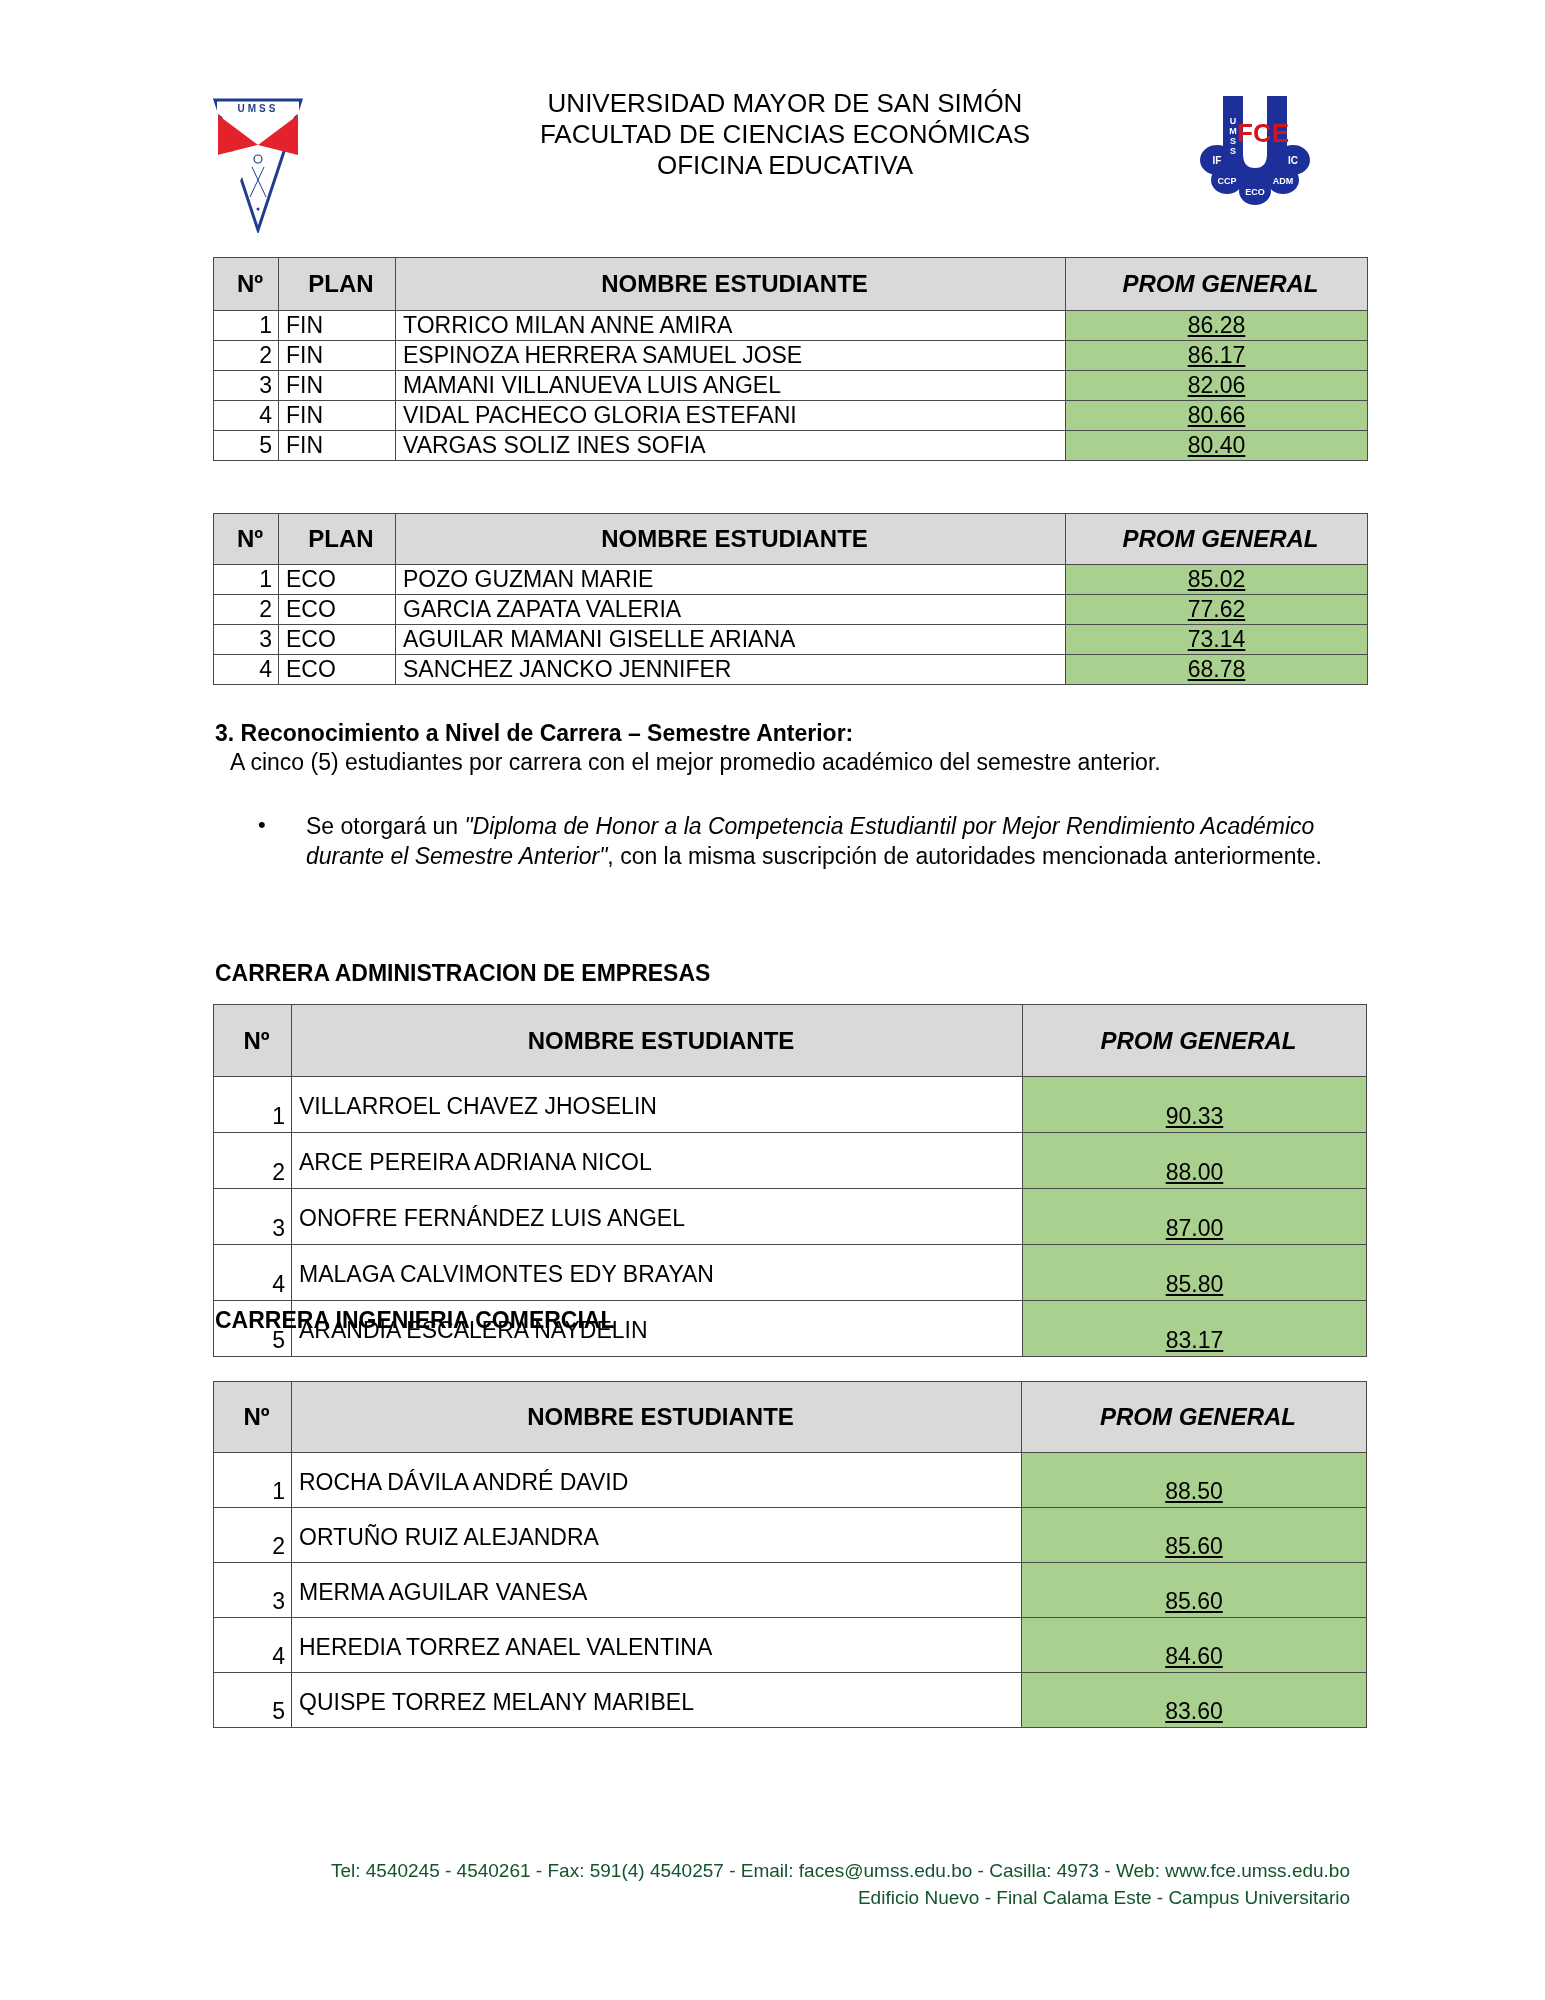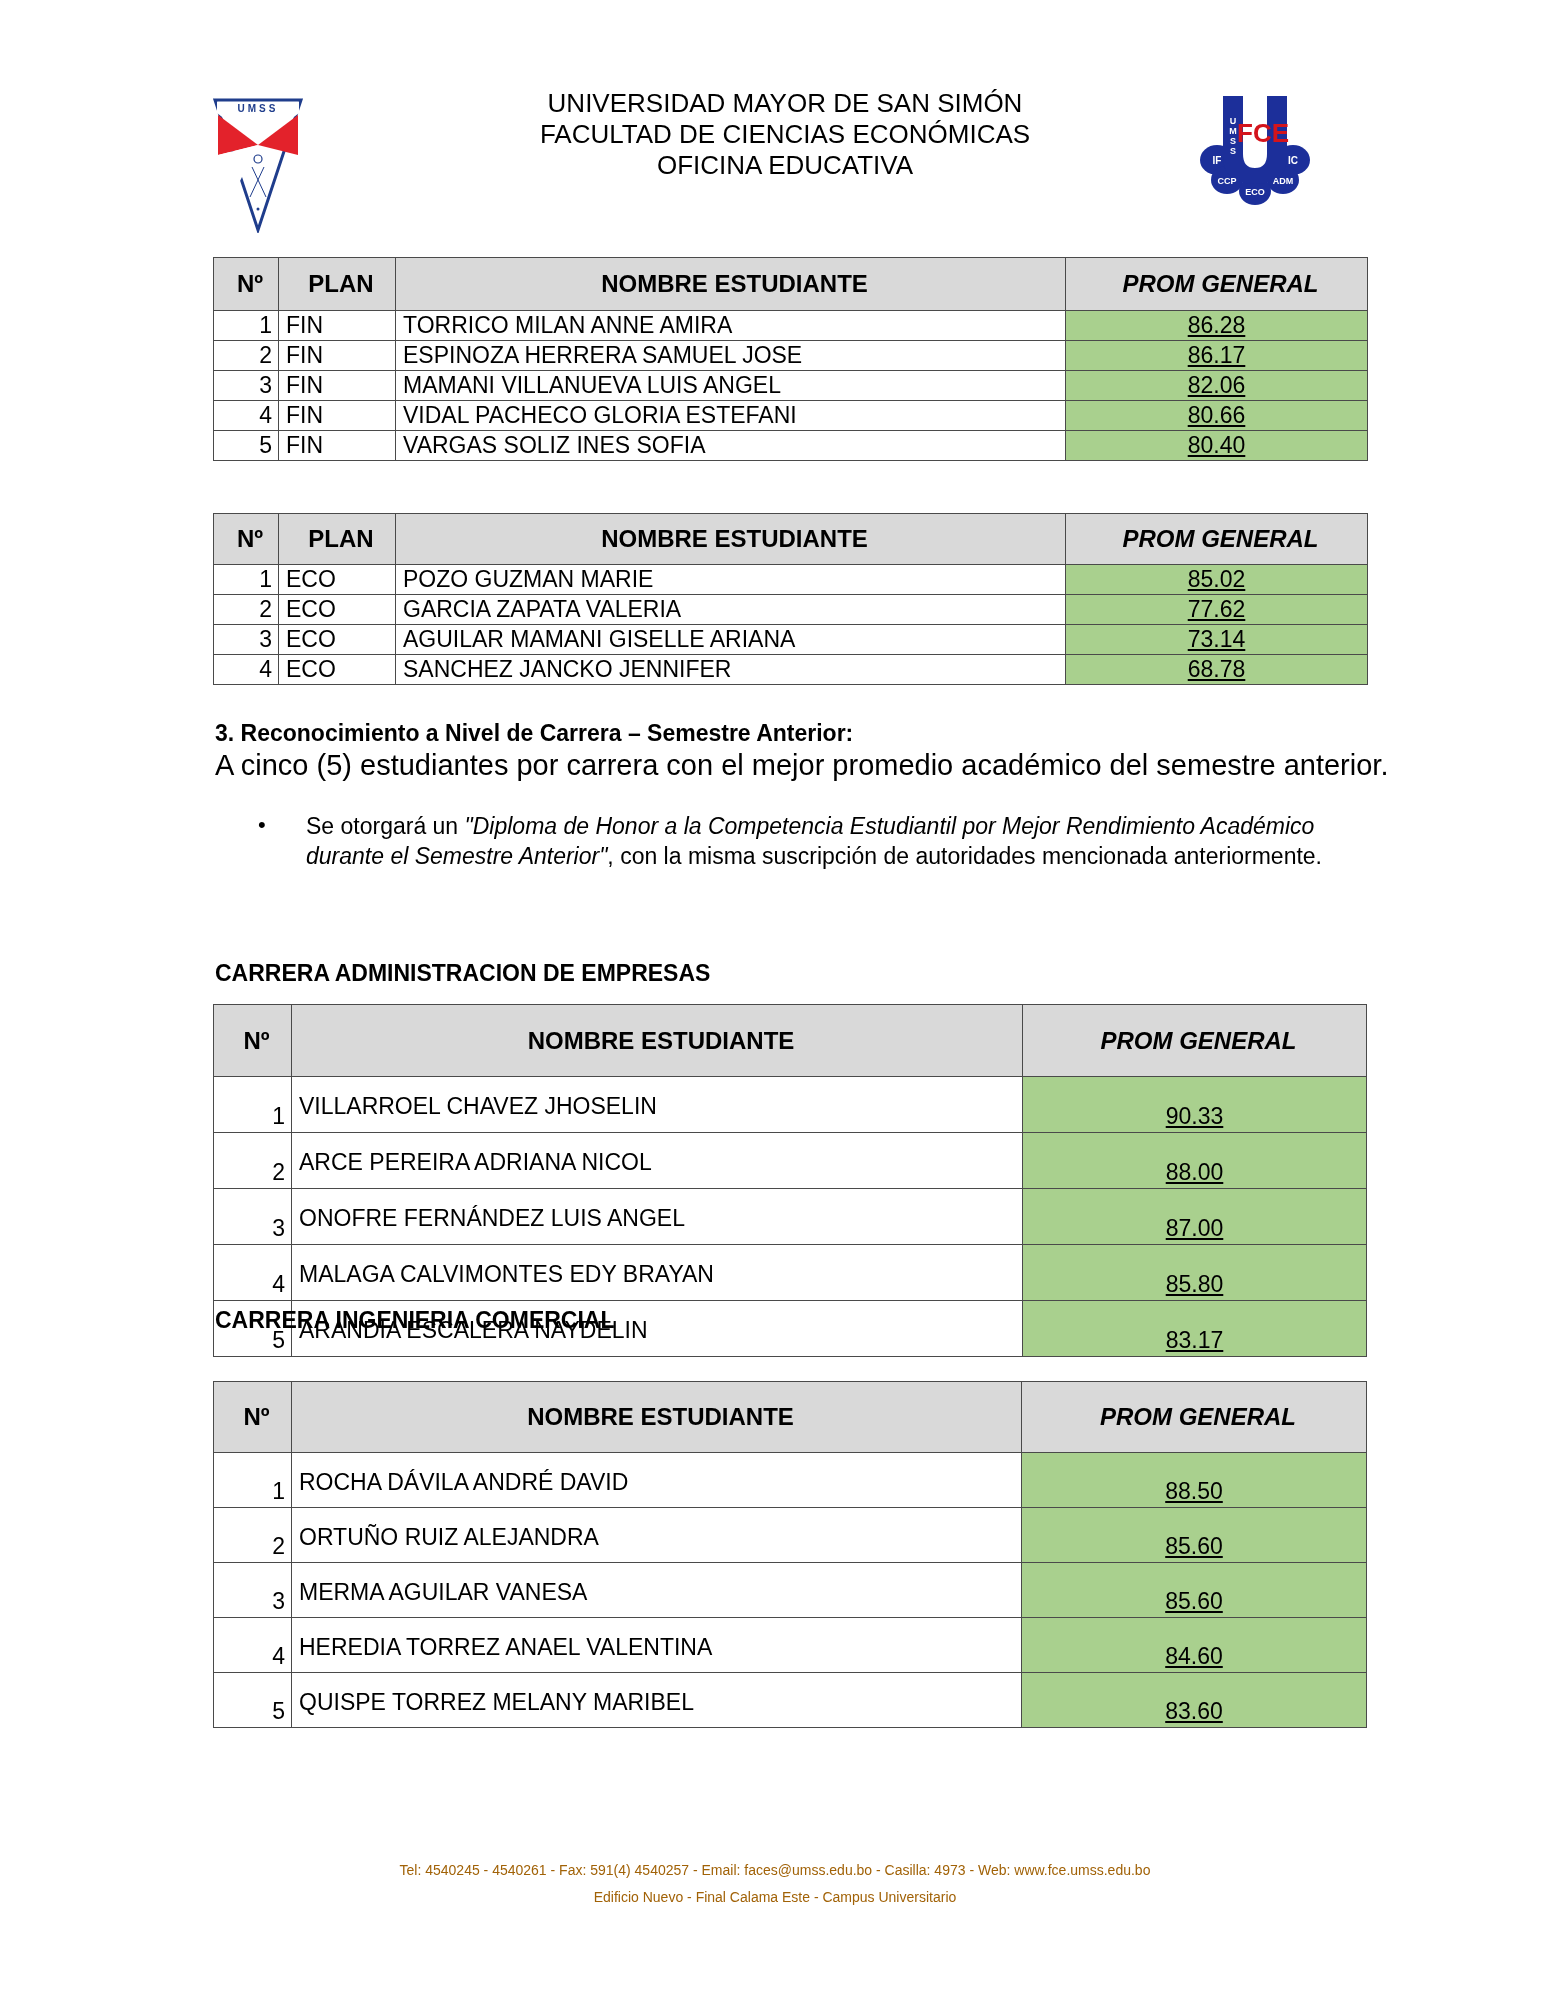--- a/index.html
+++ b/index.html
@@ -36,29 +36,29 @@
     #t4 { left: 213px; top: 1381px; width: 1153px; }
     #t4 th { height: 70px; padding-left: 8px; }
     #t4 td { height: 38px; }
     #t3 td, #t4 td { vertical-align: top; }
     #t3 td.c-num, #t4 td.c-num { vertical-align: bottom; padding-bottom: 2px; }
     #t3 td.c-text, #t4 td.c-text { padding-top: 16px; }
     #t3 td.c-prom, #t4 td.c-prom { vertical-align: bottom; padding-bottom: 2px; }
 
     
     .sec-title { left: 215px; top: 720px; font-weight: bold; font-size: 23px; }
-    .sec-body { left: 215px; top: 749px; font-size: 29px; }
+    .sec-body { left: 230px; top: 749px; font-size: 23px; }
     .bullet-dot { left: 258px; top: 812px; font-size: 22px; }
     .bullet-text { left: 306px; top: 812px; width: 1020px; font-size: 23px; line-height: 29.5px; }
     .career-h { left: 215px; font-weight: bold; font-size: 23px; }
     #career-adm { top: 936px; margin-top: 24px; }
     #career-ic { top: 1307px; }
 
     
-    .footer { left: 200px; width: 1150px; top: 1857px; text-align: center; font-size: 14px; line-height: 27px; color: #a16207; }
+    .footer { left: 200px; width: 1150px; top: 1857px; text-align: right; font-size: 19px; line-height: 27px; color: #14532d; }
   </style>
 </head>
 <body>
 
 <div class="abs logo-left">
   <svg width="92" height="136" viewBox="0 0 92 136">
     <polygon points="3,3 89,3 46,133" fill="#fff" stroke="#1f3d8c" stroke-width="3"></polygon>
     <polygon points="5,16 46,48 87,16 87,5 5,5" fill="#ffffff"></polygon>
     <polygon points="6,18 46,48 6,58" fill="#e3222b"></polygon>
     <polygon points="86,18 46,48 86,58" fill="#e3222b"></polygon>

